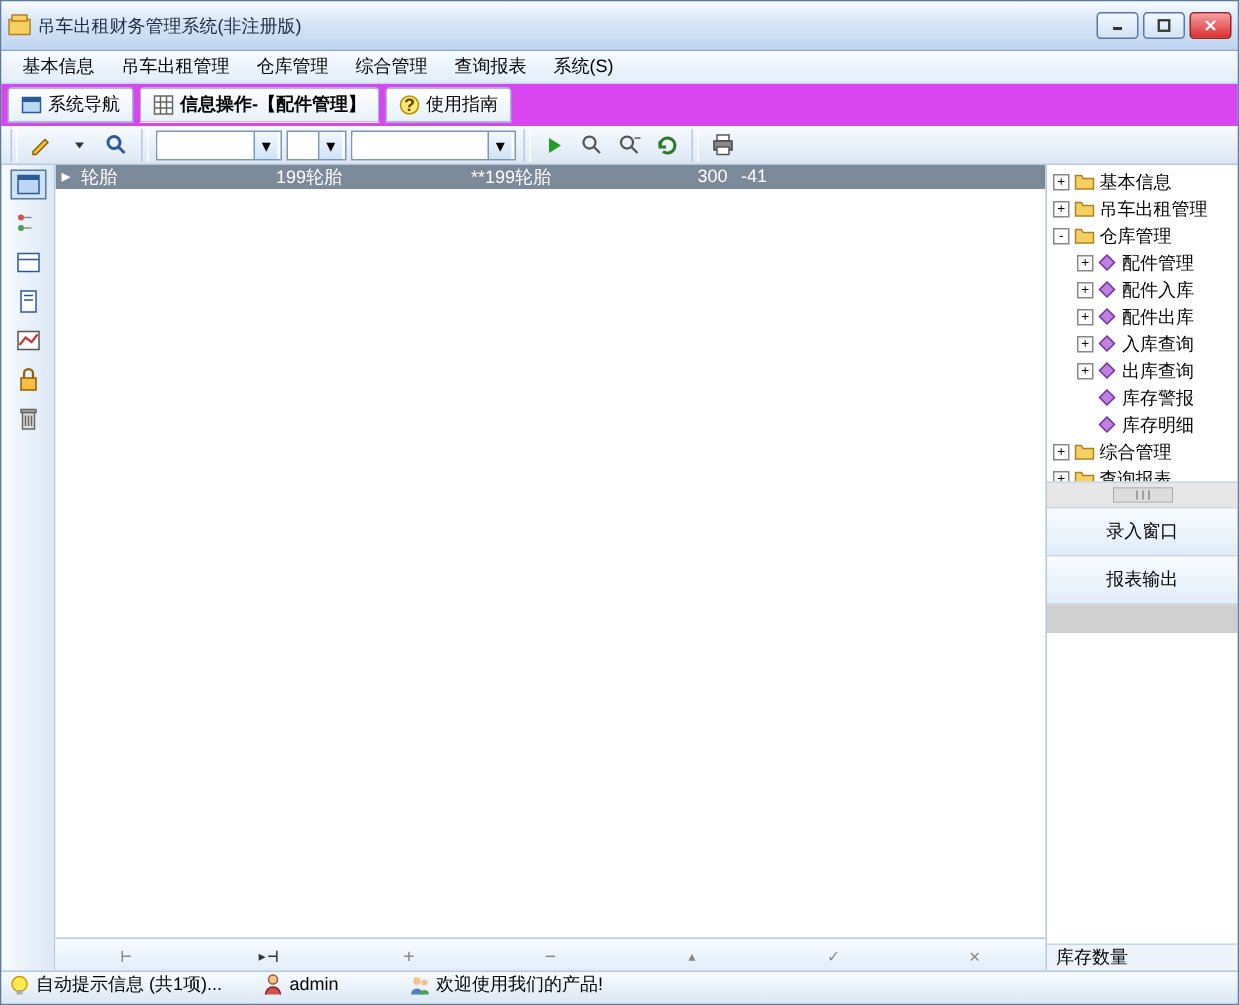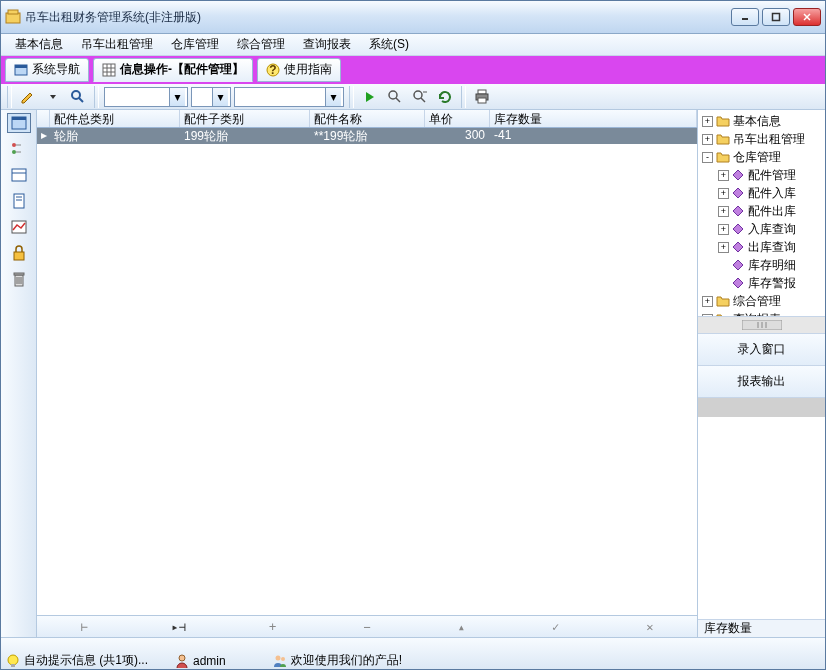--- a/index.html
+++ b/index.html
@@ -41,21 +41,21 @@
 .rphead .hicon{width:14px;height:14px}
 .tree{flex:1;overflow:hidden;padding:2px 0;background:#fff}
 .tnode{display:flex;align-items:center;height:18px;white-space:nowrap;overflow:hidden;cursor:pointer}
 .texp{width:11px;height:11px;border:1px solid #888;display:flex;align-items:center;justify-content:center;font-size:9px;line-height:1;margin-right:3px;background:#fff;flex:none}
 .tfolder{width:14px;height:12px;margin-right:3px;flex:none}
 .titem{width:13px;height:13px;margin-right:3px;flex:none}
 .rpscroll{height:18px;background:#e7e7e7;border-top:1px solid #c6d5e8;border-bottom:1px solid #c6d5e8;display:flex;align-items:center;justify-content:center}
 .rpbtn{height:32px;background:linear-gradient(#f7fbff,#e2edf9);border-bottom:1px solid #c6d5e8;display:flex;align-items:center;justify-content:center;cursor:pointer}
 .rpspacer{background:#d0d0d0;height:19px}
 .rpfoot{height:18px;background:#eef4fb;border-top:1px solid #c6d5e8;display:flex;align-items:center;padding:0 6px}
-.statusbar{height:32px;background:linear-gradient(#f7fbff,#dce8f5);border-top:1px solid #b4c9e0;display:flex;align-items:flex-end;padding:0 4px;gap:6px}
+.statusbar{height:22px;background:linear-gradient(#f7fbff,#dce8f5);border-top:1px solid #b4c9e0;display:flex;align-items:flex-start;padding:0 4px;gap:6px}
 .sitem{display:flex;align-items:center;gap:3px}
 .sicon{width:16px;height:16px}
 </style>
 </head>
 <body>
 
 <div class="window">
 
   <div class="titlebar">
     <svg class="appicon" viewBox="0 0 16 16">
@@ -231,28 +231,20 @@
             <rect x="3" y="4" width="8" height="11" fill="#ddd" stroke="#666"></rect>
             <rect x="2" y="2" width="10" height="2" fill="#aaa" stroke="#666"></rect>
             <line x1="5" y1="6" x2="5" y2="13" stroke="#666"></line>
             <line x1="7" y1="6" x2="7" y2="13" stroke="#666"></line>
             <line x1="9" y1="6" x2="9" y2="13" stroke="#666"></line>
           </svg>
         </div>
     </div>
 
     <div class="center">
-      <div class="gridhead">
-        <div class="gcol" style="width:13px"></div>
-        <div class="gcol" style="width:130px">配件总类别</div>
-        <div class="gcol" style="width:130px">配件子类别</div>
-        <div class="gcol" style="width:115px">配件名称</div>
-        <div class="gcol" style="width:65px">单价</div>
-        <div class="gcol" style="flex:1">库存数量</div>
-      </div>
       <div class="gridbody">
         <div class="grow sel">
           <div class="gcell" style="width:13px">▸</div>
           <div class="gcell" style="width:130px">轮胎</div>
           <div class="gcell" style="width:130px">199轮胎</div>
           <div class="gcell" style="width:115px">**199轮胎</div>
           <div class="gcell" style="width:65px;text-align:right">300</div>
           <div class="gcell" style="width:80px;text-align:left">-41</div>
         </div>
       </div>
@@ -323,28 +315,28 @@
             <svg class="titem" viewBox="0 0 13 13">
               <path d="M6 1 L11 6 L6 11 L1 6 Z" fill="#c080e0" stroke="#7030a0"></path>
             </svg>
             <span>出库查询</span>
           </div>
           <div class="tnode" style="padding-left: 20px;">
             <div style="width:14px;flex:none"></div>
             <svg class="titem" viewBox="0 0 13 13">
               <path d="M6 1 L11 6 L6 11 L1 6 Z" fill="#c080e0" stroke="#7030a0"></path>
             </svg>
+            <span>库存警报</span>
+          </div>
+          <div class="tnode" style="padding-left: 20px;">
+            <div style="width:14px;flex:none"></div>
+            <svg class="titem" viewBox="0 0 13 13">
+              <path d="M6 1 L11 6 L6 11 L1 6 Z" fill="#c080e0" stroke="#7030a0"></path>
+            </svg>
             <span>库存明细</span>
-          </div>
-          <div class="tnode" style="padding-left: 20px;">
-            <div style="width:14px;flex:none"></div>
-            <svg class="titem" viewBox="0 0 13 13">
-              <path d="M6 1 L11 6 L6 11 L1 6 Z" fill="#c080e0" stroke="#7030a0"></path>
-            </svg>
-            <span>库存警报</span>
           </div>
           <div class="tnode" style="padding-left: 4px;">
             <div class="texp">+</div>
             <svg class="tfolder" viewBox="0 0 14 12">
               <path d="M1 2 L5 2 L6 4 L13 4 L13 11 L1 11 Z" fill="#f5d060" stroke="#b08020"></path>
             </svg>
             <span>综合管理</span>
           </div>
           <div class="tnode" style="padding-left: 4px;">
             <div class="texp">+</div>

